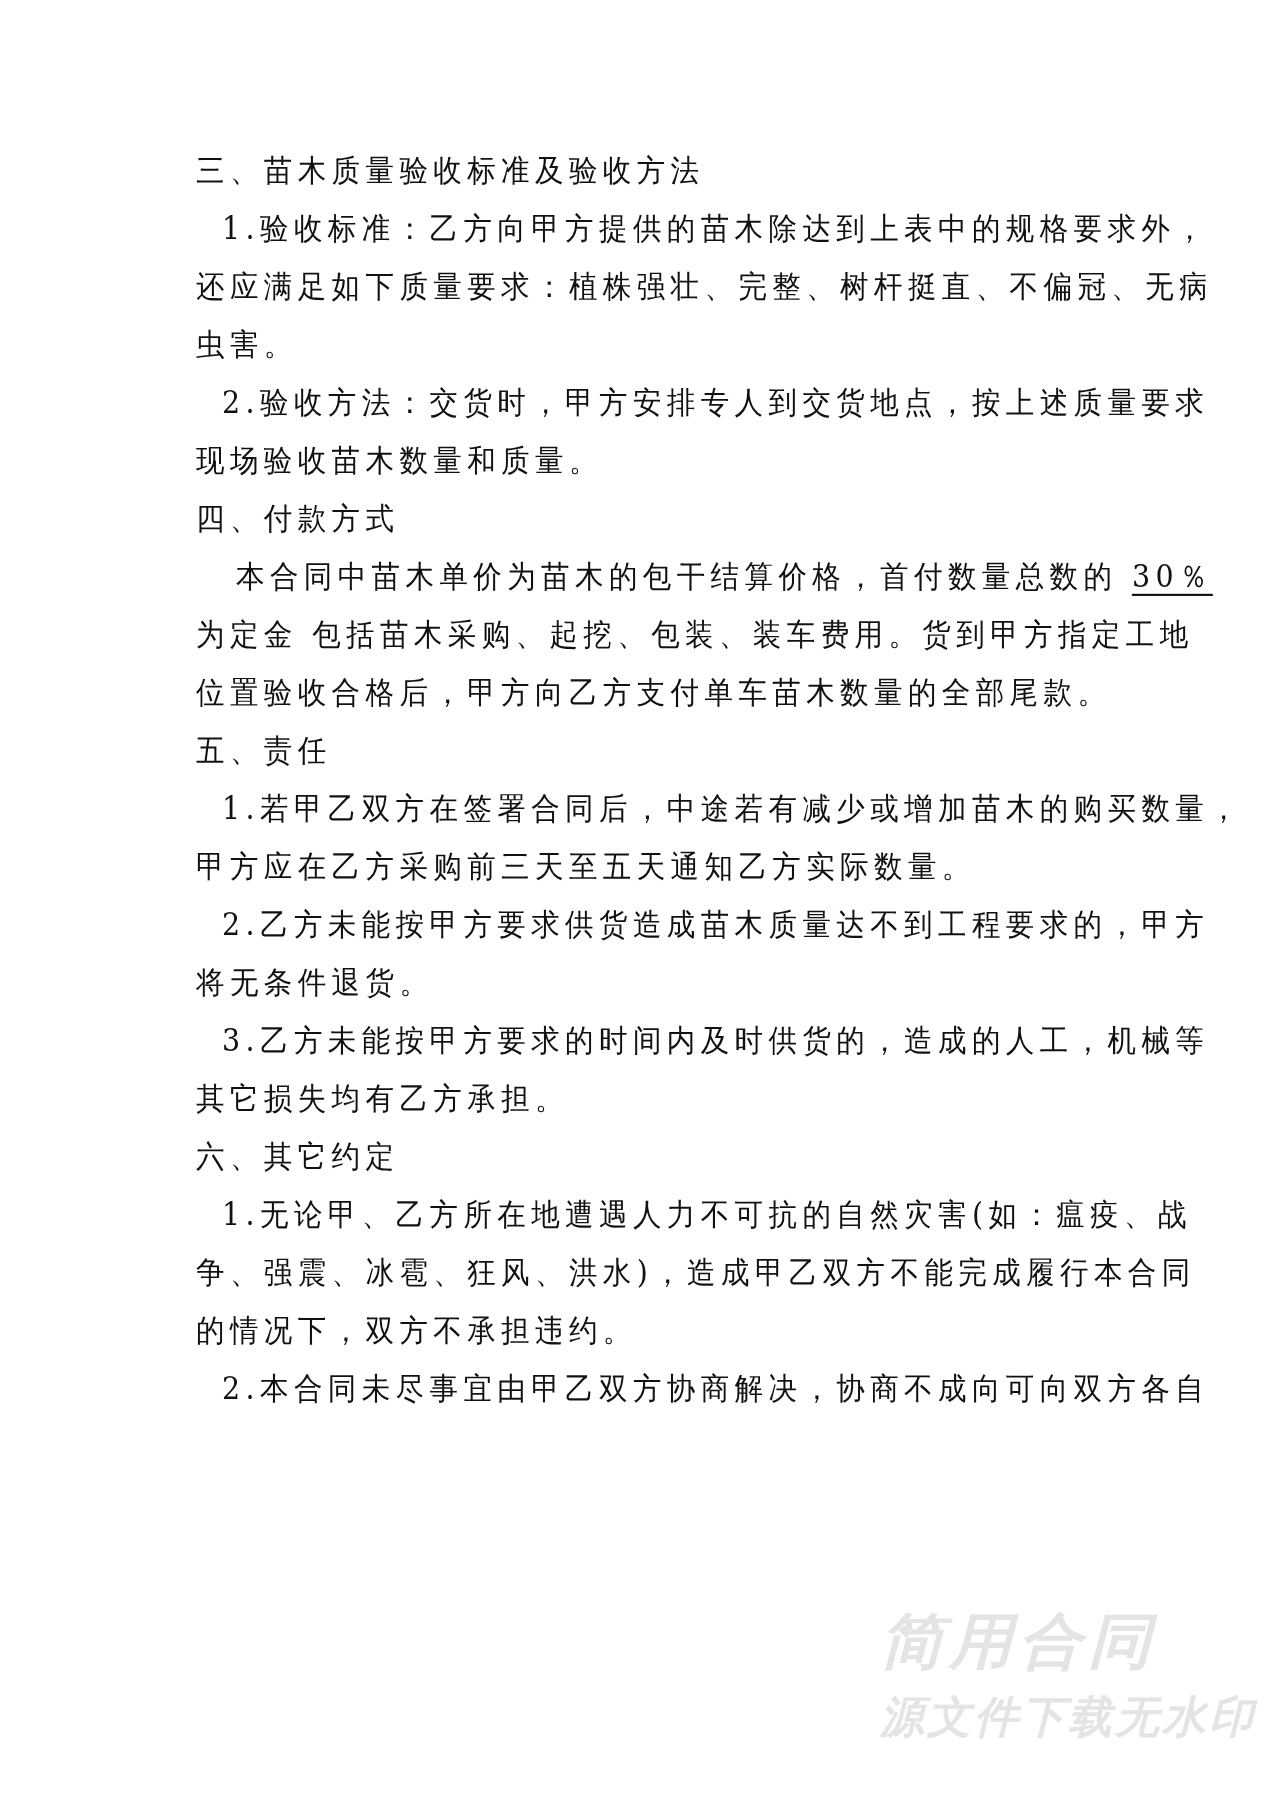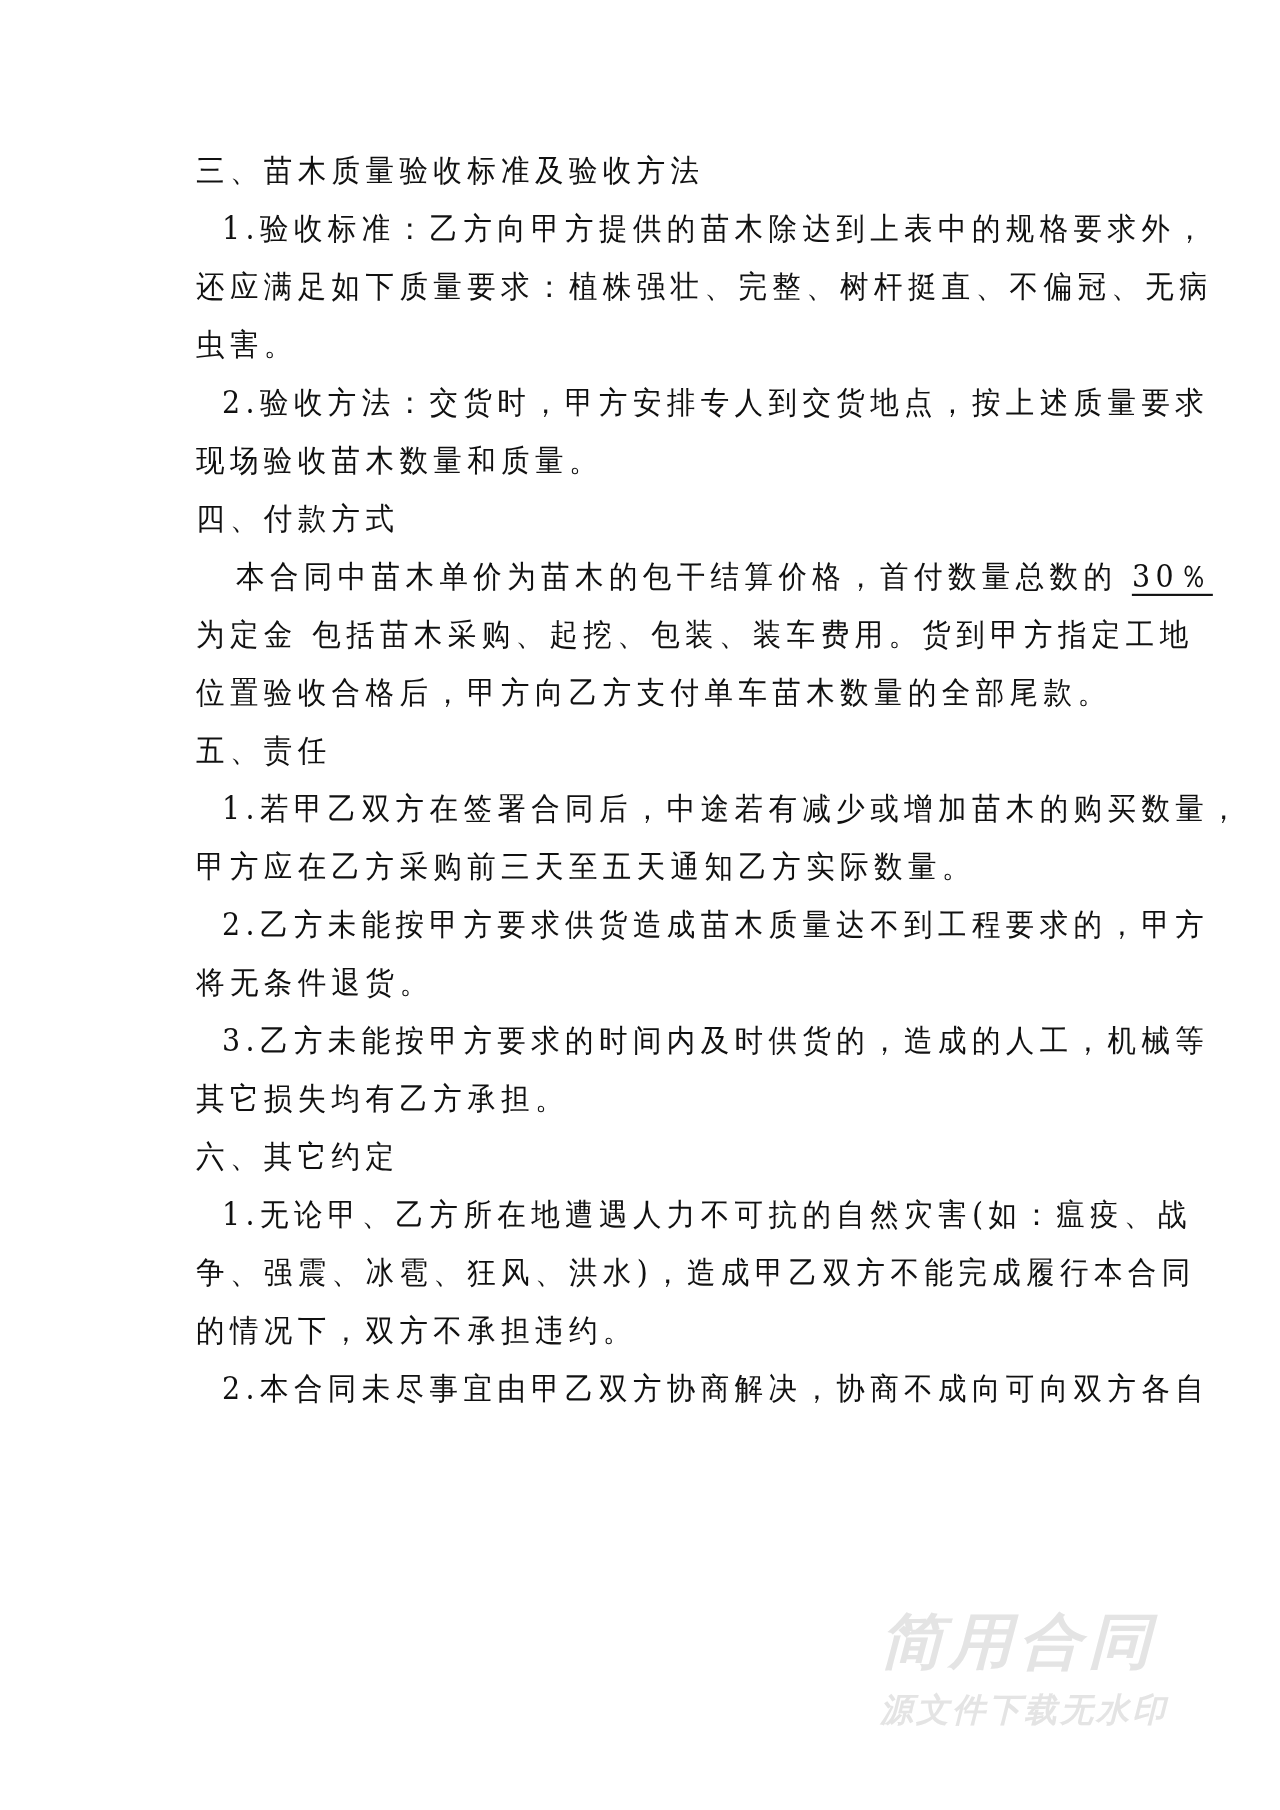--- a/index.html
+++ b/index.html
@@ -53,21 +53,21 @@
     left: 880px;
     top: 1602px;
     font-size: 60px;
     letter-spacing: 6px;
     transform: scaleX(1.05);
     transform-origin: left top;
   }
   .wm-sub {
     left: 880px;
     top: 1688px;
-    font-size: 33px;
+    font-size: 44px;
     letter-spacing: 3px;
   }
 </style>
 </head>
 <body>
 
 <div class="page">
 
   <div class="line" style="top:0px">三、苗木质量验收标准及验收方法</div>
   <div class="line indent1" style="top:58px">1.验收标准：乙方向甲方提供的苗木除达到上表中的规格要求外，</div>

